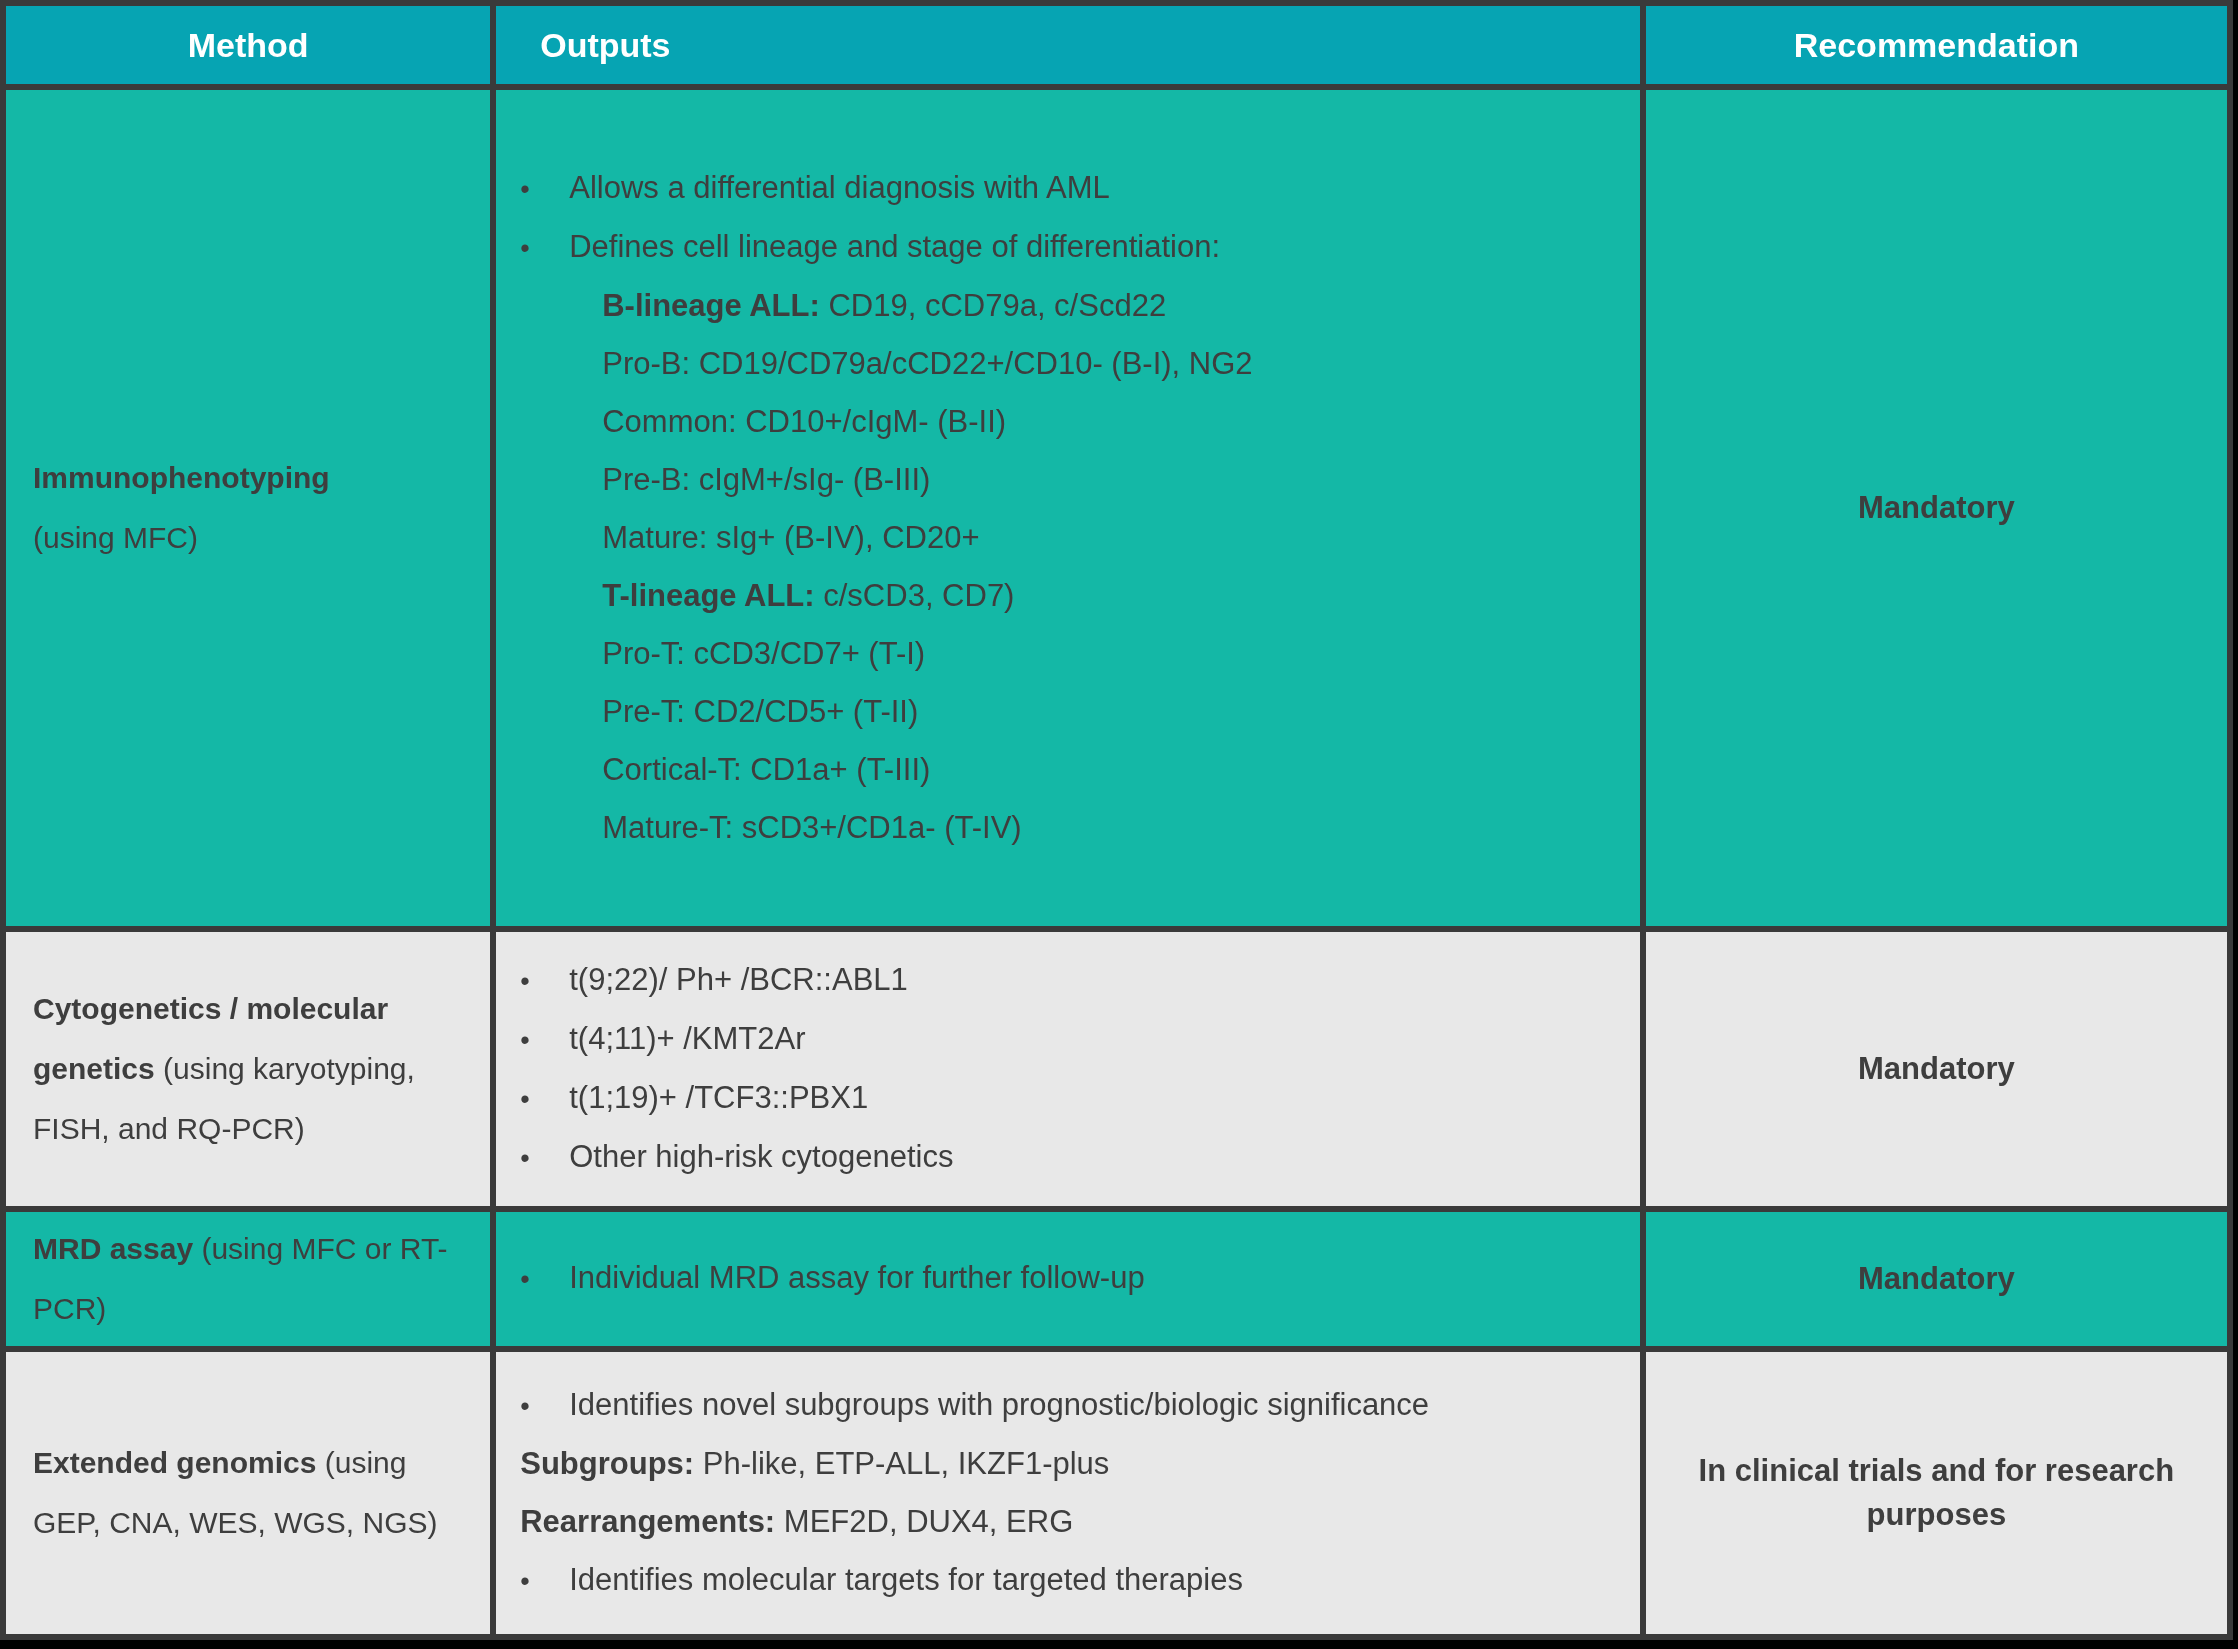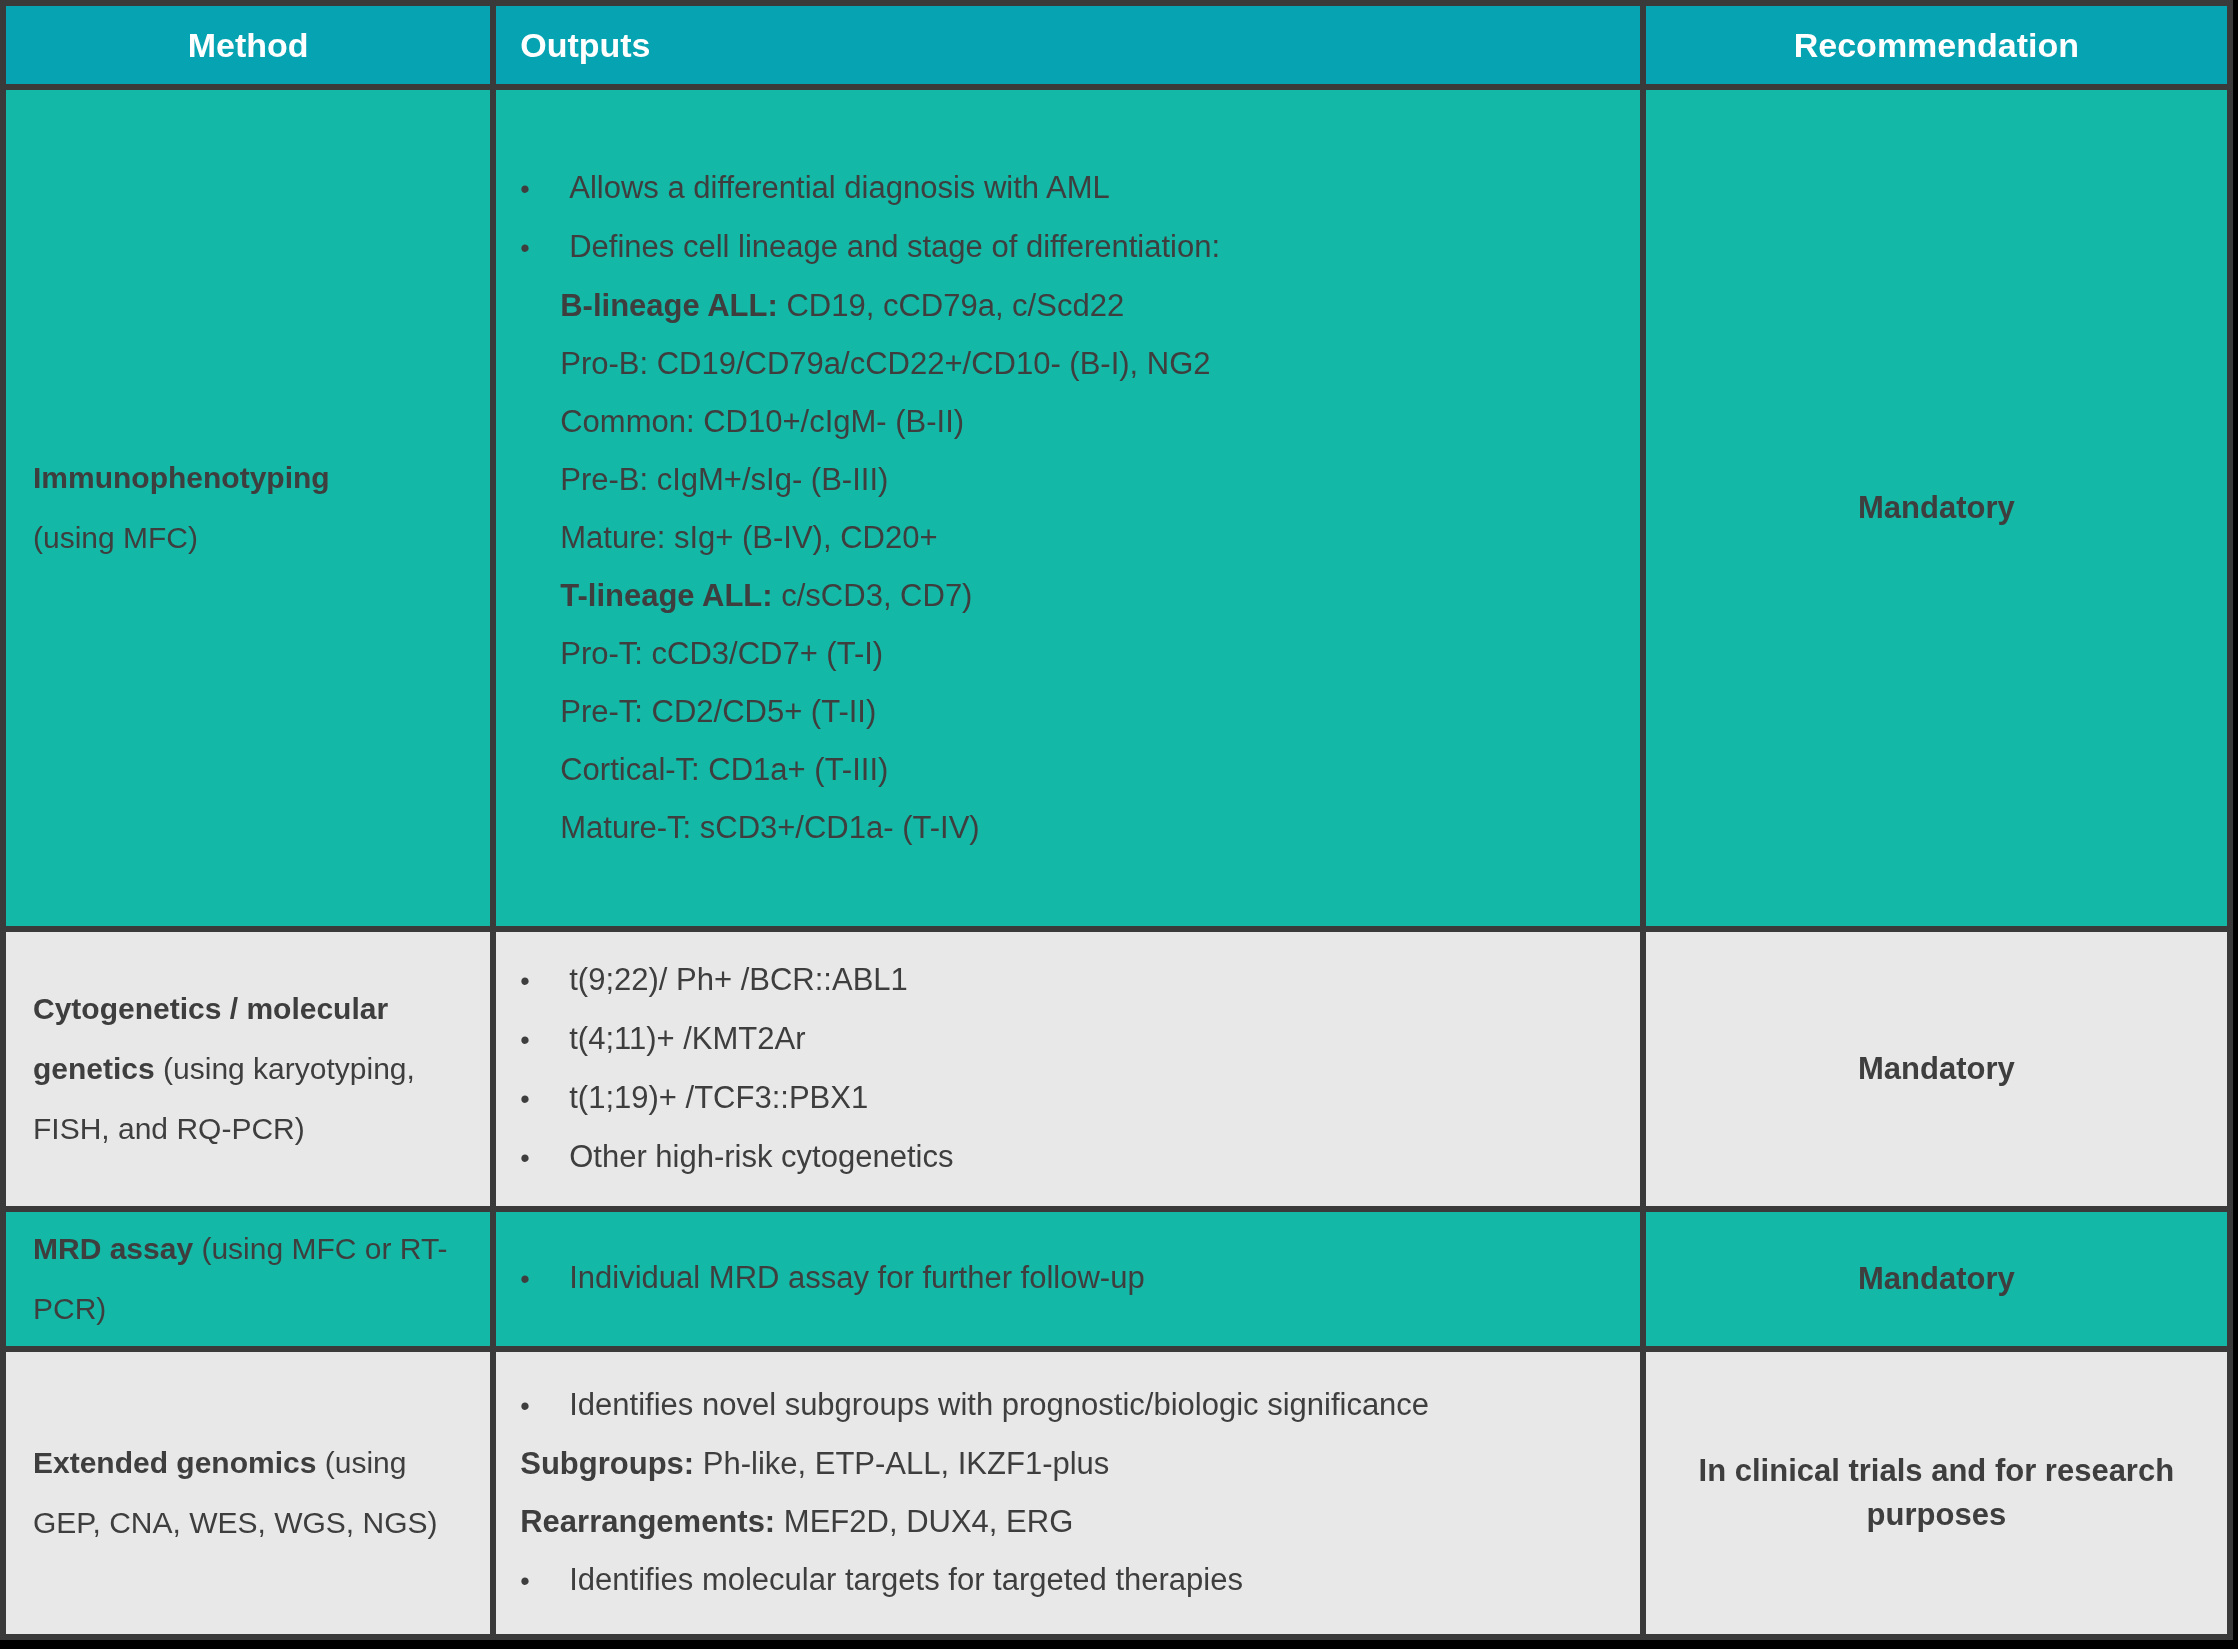--- a/index.html
+++ b/index.html
@@ -34,21 +34,21 @@
   tr.head th {
     background: #06a4b3;
     color: #ffffff;
     font-weight: bold;
     font-size: 34px;
     text-align: center;
     padding: 0;
   }
   tr.head th.th-outputs {
     text-align: left;
-    padding-left: 24px;
+    padding-left: 44px;
   }
 
   tr.shaded td { background: #e8e8e8; }
   tr.plain td  { background: #14b8a6; }
 
   td.method {
     font-size: 30px;
     line-height: 60px;
     text-align: left;
     padding: 0 14.2px 0 27px;
@@ -74,21 +74,21 @@
     display: flex;
     align-items: baseline;
     padding-left: 24px;
   }
   .line.bullet::before {
     content: "\2022";
     flex: 0 0 49px;
     width: 49px;
     font-size: 27px;
   }
-  .line.indent { padding-left: 64px; }
+  .line.indent { padding-left: 106px; }
   .line.flush  { padding-left: 24px; }
 
   .b { font-weight: bold; }
   .i { }
 </style>
 </head>
 <body>
 
 <table class="diag">
   <colgroup>

